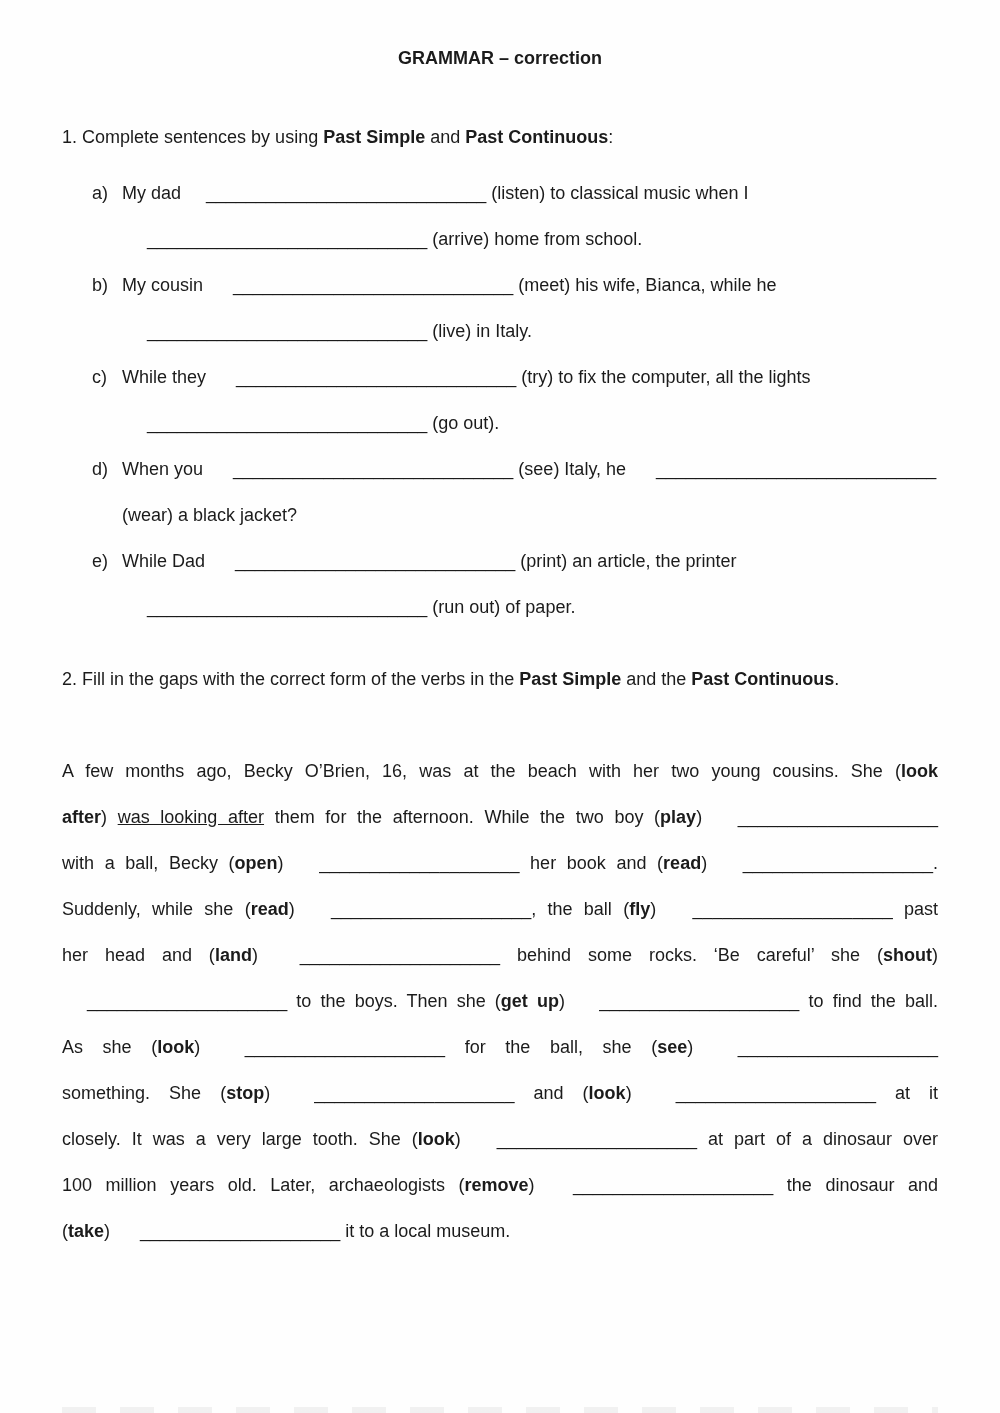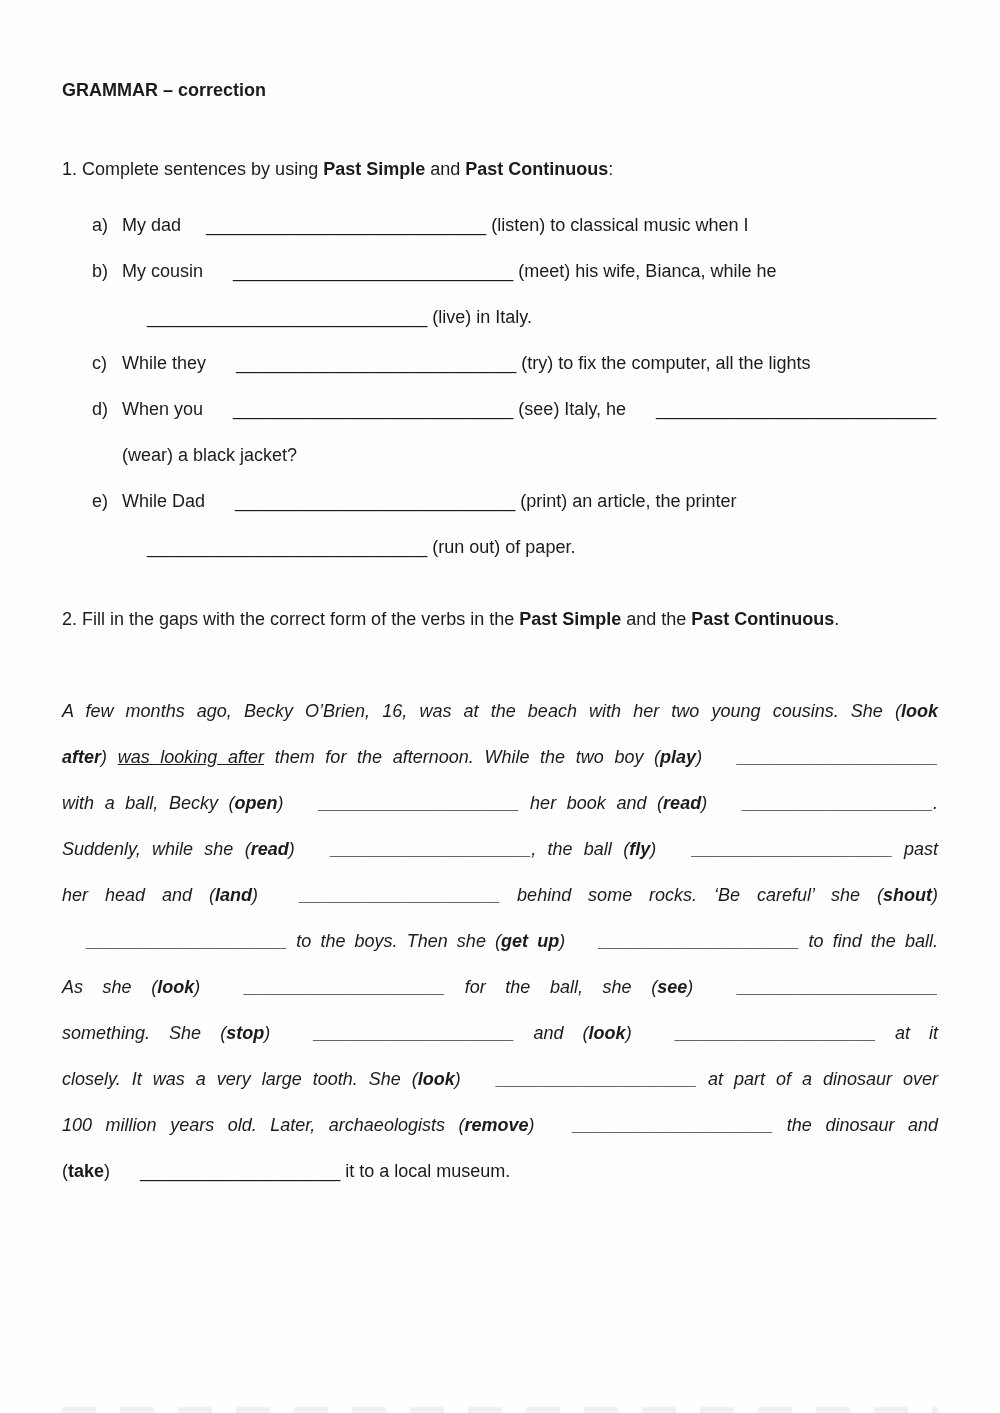--- a/index.html
+++ b/index.html
@@ -14,22 +14,22 @@
     margin: 0 auto;
     background: #fefefe;
     color: #1b1b1b;
     font-family: "Liberation Sans", sans-serif;
     font-size: 18px;
     padding: 0 62px;
     box-sizing: border-box;
     overflow: hidden;
   }
   .title {
-    padding-top: 80px;
-    text-align: left;
+    padding-top: 48px;
+    text-align: center;
     font-weight: bold;
   }
   .heading {
     white-space: nowrap;
   }
   #ex1-heading {
     margin-top: 58px;
   }
   #ex1-items {
     margin-top: 22px;
@@ -61,21 +61,20 @@
   #ex2-paragraph {
     margin-top: 46px;
   }
   .pline {
     height: 46px;
     line-height: 46px;
   }
   .pline.just {
     text-align: justify;
     text-align-last: justify;
-    font-style: italic;
   }
   .b { font-weight: bold; text-align: right; }
   .u { text-decoration: underline; }
   .blank { color: #1b1b1b; margin-left: 25px; }
   
   .scan-artifact {
     position: absolute;
     left: 62px;
     right: 62px;
     bottom: 0;
@@ -89,33 +88,35 @@
 <body>
 
 <div class="page">
   <div class="title">GRAMMAR – correction</div>
   <div class="heading" id="ex1-heading"><span>1. Complete sentences by using </span><span class="b">Past Simple</span><span> and </span><span class="b">Past Continuous</span><span>:</span></div>
   <div id="ex1-items">
       <div class="item">
         <div class="letter">a)</div>
         <div class="ilines">
           <div class="iline"><span>My dad</span><span class="blank">____________________________</span><span> (listen) to classical music when I</span></div>
+          <div class="iline"><span class="blank">____________________________</span><span> (arrive) home from school.</span></div>
         </div>
       </div>
       <div class="item">
         <div class="letter">b)</div>
         <div class="ilines">
           <div class="iline"><span>My cousin </span><span class="blank">____________________________</span><span> (meet) his wife, Bianca, while he</span></div>
           <div class="iline"><span class="blank">____________________________</span><span> (live) in Italy.</span></div>
         </div>
       </div>
       <div class="item">
         <div class="letter">c)</div>
         <div class="ilines">
           <div class="iline"><span>While they </span><span class="blank">____________________________</span><span> (try) to fix the computer, all the lights</span></div>
+          <div class="iline"><span class="blank">____________________________</span><span> (go out).</span></div>
         </div>
       </div>
       <div class="item">
         <div class="letter">d)</div>
         <div class="ilines">
           <div class="iline"><span>When you </span><span class="blank">____________________________</span><span> (see) Italy, he </span><span class="blank">____________________________</span></div>
           <div class="iline"><span>(wear) a black jacket?</span></div>
         </div>
       </div>
       <div class="item">

